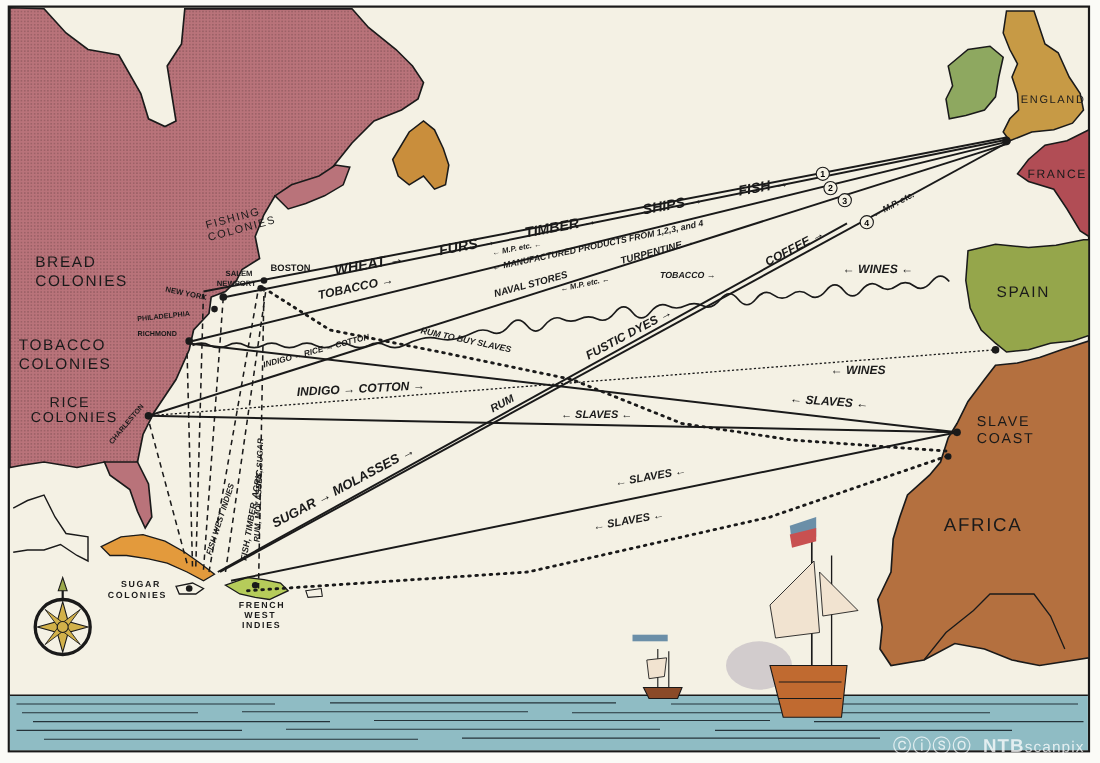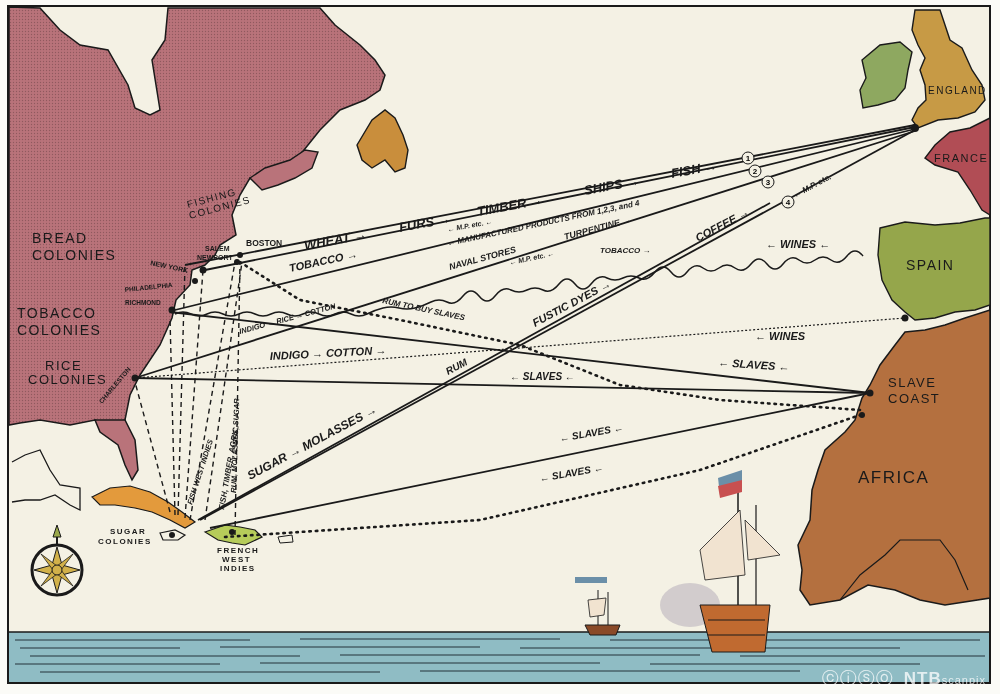--- a/index.html
+++ b/index.html
@@ -8,21 +8,21 @@
   .lbl{font-family:"Liberation Sans",sans-serif;font-weight:bold;fill:#1a1a1a;}
   .lblI{font-family:"Liberation Sans",sans-serif;font-weight:bold;font-style:italic;fill:#1a1a1a;}
   .land-lbl{font-family:"Liberation Sans",sans-serif;fill:#1a1a1a;letter-spacing:1.5px;}
   .route{fill:none;stroke:#1a1a1a;stroke-width:1.8;}
   .dotted{fill:none;stroke:#1a1a1a;stroke-width:2.6;stroke-dasharray:1.5 5;stroke-linecap:round;}
   .dashed{fill:none;stroke:#1a1a1a;stroke-width:1.4;stroke-dasharray:5 4;}
   .wavy{fill:none;stroke:#1a1a1a;stroke-width:1.5;}
   .xline{fill:none;stroke:#1a1a1a;stroke-width:1.2;stroke-dasharray:2 2;}
   .watermark{position:absolute;right:14px;bottom:4px;font-family:"Liberation Sans",sans-serif;font-weight:bold;font-size:17px;color:rgba(255,255,255,0.75);letter-spacing:1px;}
   .watermark .cc{font-weight:normal;margin-right:10px;}
-  .watermark .sc{font-weight:normal;font-size:11px;}
+  .watermark .sc{font-weight:normal;font-size:14px;}
 </style>
 </head>
 <body>
 
 <svg id="map" viewBox="0 0 1000 694" xmlns="http://www.w3.org/2000/svg">
   <defs>
     <pattern id="dots" width="3" height="3" patternUnits="userSpaceOnUse">
       <circle cx="1.5" cy="1.5" r="0.7" fill="rgba(40,20,20,0.28)"></circle>
     </pattern>
   </defs>

